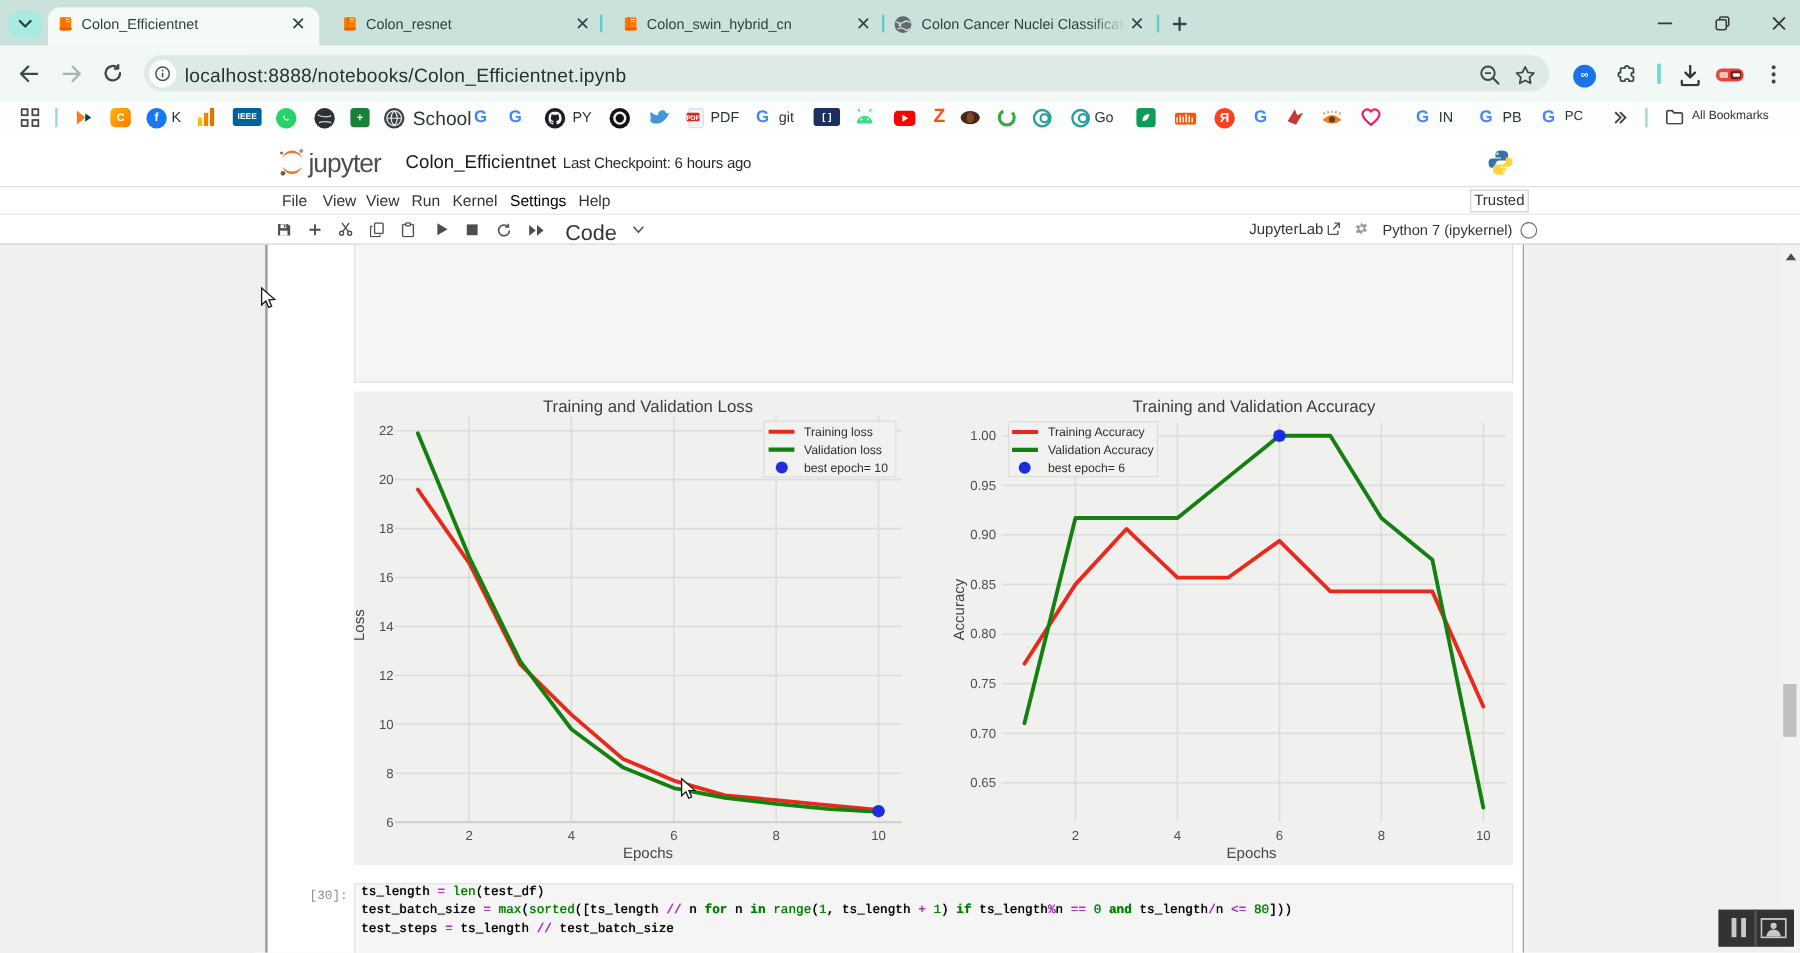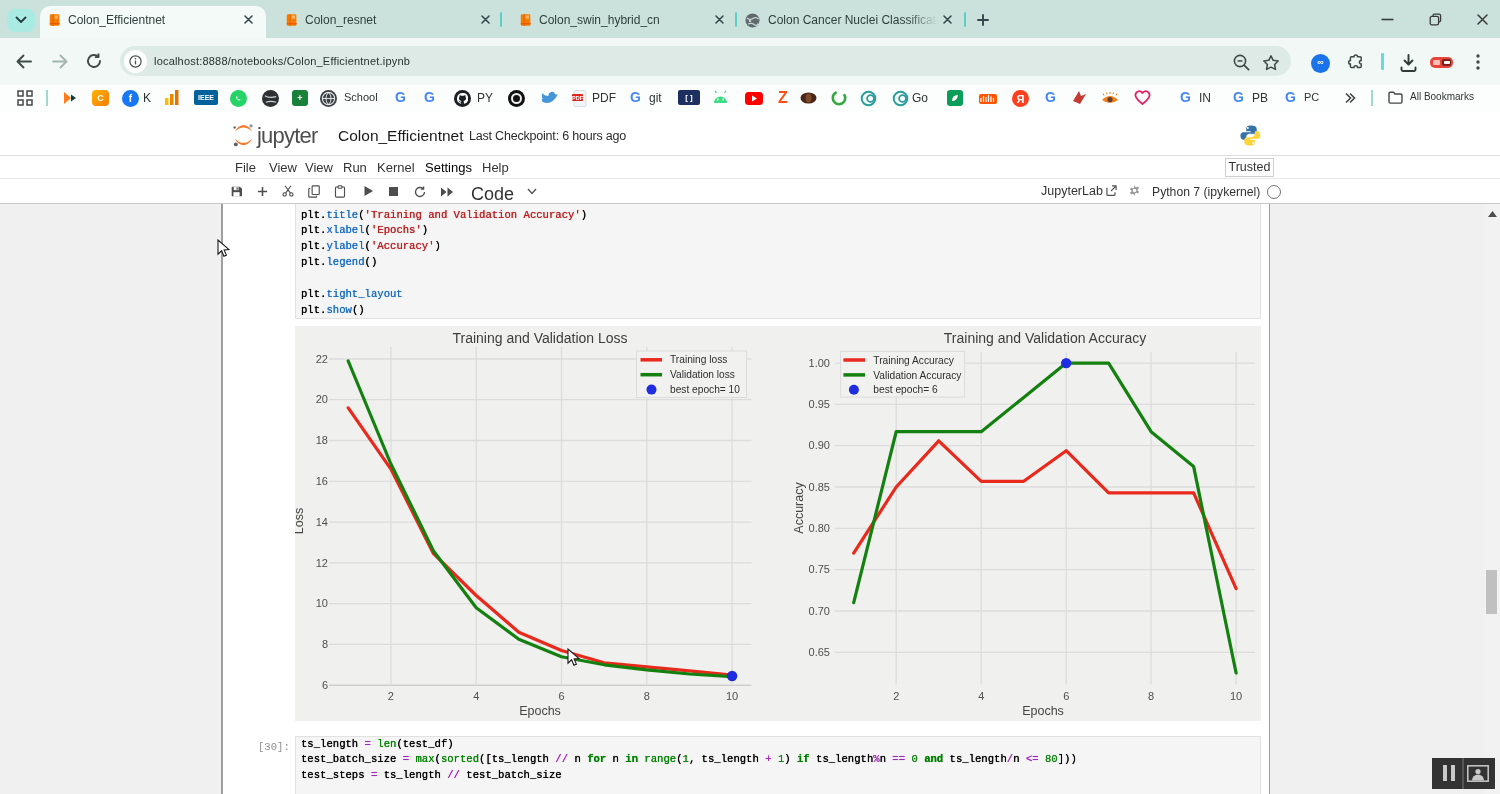--- a/index.html
+++ b/index.html
@@ -84,21 +84,21 @@
       <path d="M14 8 a6 6 0 1 1 -1.8 -4.3" fill="none" stroke="#3f4a47" stroke-width="1.9" stroke-linecap="round"></path>
       <path d="M12.5 0.5 v3.6 h-3.6" fill="none" stroke="#3f4a47" stroke-width="1.9" stroke-linejoin="round"></path>
     </svg>
 <div style="position:absolute;left:120px;top:46px;width:1171px;height:30px;border-radius:15px;background:#ddeae6"></div>
 <div style="position:absolute;left:124px;top:49.5px;width:23px;height:23px;border-radius:50%;background:#fdfefe"></div>
 <svg style="position:absolute;left:129px;top:54.5px" width="13" height="13" viewBox="0 0 13 13">
       <circle cx="6.5" cy="6.5" r="5.6" fill="none" stroke="#45504d" stroke-width="1.2"></circle>
       <path d="M6.5 5.6 V9.4" stroke="#45504d" stroke-width="1.3"></path>
       <circle cx="6.5" cy="3.8" r="0.8" fill="#45504d"></circle>
     </svg>
-<div style="position:absolute;left:154px;top:54.5px;font-size:11px;color:#27332f;letter-spacing:0.2px">localhost:8888/notebooks/Colon_Efficientnet.ipynb</div>
+<div style="position:absolute;left:154px;top:54.5px;font-size:16px;color:#27332f;letter-spacing:0.2px">localhost:8888/notebooks/Colon_Efficientnet.ipynb</div>
 <svg style="position:absolute;left:1233px;top:54px" width="17" height="17" viewBox="0 0 17 17">
       <circle cx="7" cy="7" r="5.6" fill="none" stroke="#3f4a47" stroke-width="1.6"></circle>
       <path d="M11.3 11.3 L15.6 15.6" stroke="#3f4a47" stroke-width="1.8" stroke-linecap="round"></path>
       <path d="M4.5 7 h5" stroke="#3f4a47" stroke-width="1.5"></path>
     </svg>
 <svg style="position:absolute;left:1262px;top:53.5px" width="18" height="18" viewBox="0 0 18 18">
       <path d="M9 1.8 L11.2 6.3 L16.2 7 L12.6 10.5 L13.5 15.4 L9 13.1 L4.5 15.4 L5.4 10.5 L1.8 7 L6.8 6.3 Z" fill="none" stroke="#3f4a47" stroke-width="1.5" stroke-linejoin="round"></path>
     </svg>
 <div style="position:absolute;left:1311px;top:53.5px;width:19px;height:19px;border-radius:50%;background:#1a73e8"></div>
 <div style="position:absolute;left:1311px;top:56.5px;width:19px;text-align:center;font-size:9px;font-weight:bold;color:#fff">∞</div>
@@ -170,21 +170,21 @@
       <div style="width:100%;height:100%;border-radius:3px;background:#188038;display:flex;align-items:center;justify-content:center;font-size:9px;font-weight:bold;color:#fff">+</div>
     </div>
 <div style="position:absolute;left:320px;top:90px;width:17px;height:17px">
       <div style="width:100%;height:100%;border-radius:50%;background:#3b4043;display:flex;align-items:center;justify-content:center;font-size:10px;font-weight:bold;color:#fff">
         <svg width="15" height="15" viewBox="0 0 16 16">
           <circle cx="8" cy="8" r="6.5" fill="none" stroke="#e8eaed" stroke-width="1.2"></circle>
           <path d="M2 8 h12 M8 1.5 a9 9 0 0 1 0 13 M8 1.5 a9 9 0 0 0 0 13" stroke="#e8eaed" stroke-width="1" fill="none"></path>
         </svg>
       </div>
     </div>
-<div style="position:absolute;left:344px;top:91px;font-size:11px;color:#2d3533">School</div>
+<div style="position:absolute;left:344px;top:91px;font-size:16px;color:#2d3533">School</div>
 <div style="position:absolute;left:395px;top:89px;font-size:14px;font-weight:bold;color:#4286f5;font-family:Liberation Sans">G</div>
 <div style="position:absolute;left:424px;top:89px;font-size:14px;font-weight:bold;color:#4286f5;font-family:Liberation Sans">G</div>
 <div style="position:absolute;left:454px;top:90px;width:17px;height:17px">
       <div style="width:100%;height:100%;border-radius:50%;background:#1b1f23;display:flex;align-items:center;justify-content:center;font-size:10px;font-weight:bold;color:#fff">
         <svg width="11" height="11" viewBox="0 0 16 16">
           <path d="M8 0a8 8 0 0 0-2.5 15.6c.4 0 .5-.2.5-.4v-1.4c-2.2.5-2.7-1-2.7-1-.4-.9-.9-1.2-.9-1.2-.7-.5 0-.5 0-.5.8 0 1.2.9 1.2.9.7 1.2 1.9.9 2.4.7 0-.5.3-.9.5-1.1-1.8-.2-3.6-.9-3.6-4 0-.9.3-1.6.8-2.2 0-.2-.4-1 .1-2.1 0 0 .7-.2 2.2.8a7.5 7.5 0 0 1 4 0c1.5-1 2.2-.8 2.2-.8.5 1.1.1 1.9.1 2.1.5.6.8 1.3.8 2.2 0 3.1-1.9 3.8-3.7 4 .3.2.6.7.6 1.5v2.2c0 .2.1.4.5.4A8 8 0 0 0 8 0z" fill="#fff"></path>
         </svg>
       </div>
     </div>
 <div style="position:absolute;left:477px;top:91px;font-size:12px;color:#2d3533">PY</div>
@@ -376,27 +376,20 @@
       <circle cx="10" cy="10" r="3.2" fill="#fff"></circle>
     </svg>
 <div style="position:absolute;left:1152px;top:184.5px;font-size:12.2px;color:#333">Python 7 (ipykernel)</div>
 <div style="position:absolute;left:1266.5px;top:184.5px;width:12px;height:12px;border-radius:50%;border:1.4px solid #707070"></div>
 <div style="position:absolute;left:0;top:203px;width:1500px;height:1.2px;background:#c9c9c9"></div>
 <div style="position:absolute;left:0;top:204.2px;width:1500px;height:590px;background:#f0f0f0"></div>
 <div style="position:absolute;left:222.5px;top:204.2px;width:1046px;height:590px;background:#ffffff"></div>
 <div style="position:absolute;left:221px;top:204.2px;width:1.5px;height:590px;background:#9e9e9e"></div>
 <div style="position:absolute;left:1268.7px;top:204.2px;width:1.6px;height:590px;background:#9e9e9e"></div>
 <div style="position:absolute;left:295px;top:204px;width:966px;height:114.5px;background:#f5f5f5;border:1px solid #e1e1e1;border-top:none;box-sizing:border-box"></div>
-<div style="position:absolute;left:301px;top:207.5px;font-family:'Liberation Mono',monospace;font-size:10.6px;line-height:15.85px;white-space:pre;text-shadow:0 0 0.7px currentColor;color:#000">plt.<span style="color:#1a6bbf">title</span>(<span style="color:#ba2121">'Training and Validation Accuracy'</span>)
-plt.<span style="color:#1a6bbf">xlabel</span>(<span style="color:#ba2121">'Epochs'</span>)
-plt.<span style="color:#1a6bbf">ylabel</span>(<span style="color:#ba2121">'Accuracy'</span>)
-plt.<span style="color:#1a6bbf">legend</span>()
-
-plt.<span style="color:#1a6bbf">tight_layout</span>
-plt.<span style="color:#1a6bbf">show</span>()</div>
 <div style="position:absolute;left:258px;top:741px;font-family:'Liberation Mono',monospace;font-size:10.6px;color:#8f8f8f">[30]:</div>
 <div style="position:absolute;left:295px;top:735.5px;width:966px;height:59px;background:#f5f5f5;border:1px solid #e1e1e1;border-bottom:none;box-sizing:border-box"></div>
 <div style="position:absolute;left:301px;top:736.5px;font-family:'Liberation Mono',monospace;font-size:10.6px;line-height:15.85px;white-space:pre;text-shadow:0 0 0.7px currentColor;color:#000">ts_length <span style="color:#a227bd">=</span> <span style="color:#008000">len</span>(test_df)
 test_batch_size <span style="color:#a227bd">=</span> <span style="color:#008000">max</span>(<span style="color:#008000">sorted</span>([ts_length <span style="color:#a227bd">//</span> n <span style="color:#008000;font-weight:bold">for</span> n <span style="color:#008000;font-weight:bold">in</span> <span style="color:#008000">range</span>(<span style="color:#108010">1</span>, ts_length <span style="color:#a227bd">+</span> <span style="color:#108010">1</span>) <span style="color:#008000;font-weight:bold">if</span> ts_length<span style="color:#a227bd">%</span>n <span style="color:#a227bd">==</span> <span style="color:#108010">0</span> <span style="color:#008000;font-weight:bold">and</span> ts_length<span style="color:#a227bd">/</span>n <span style="color:#a227bd">&lt;=</span> <span style="color:#108010">80</span>]))
 test_steps <span style="color:#a227bd">=</span> ts_length <span style="color:#a227bd">//</span> test_batch_size</div>
 <div style="position:absolute;left:1484px;top:204.2px;width:16px;height:590px;background:#f2f2f2"></div>
 <svg style="position:absolute;left:1487.5px;top:210.5px" width="9" height="6" viewBox="0 0 9 6">
       <path d="M4.5 0 L9 6 H0 Z" fill="#4d4d4d"></path>
     </svg>
 <div style="position:absolute;left:1486px;top:570px;width:10.5px;height:44px;background:#c0c0c0"></div>

